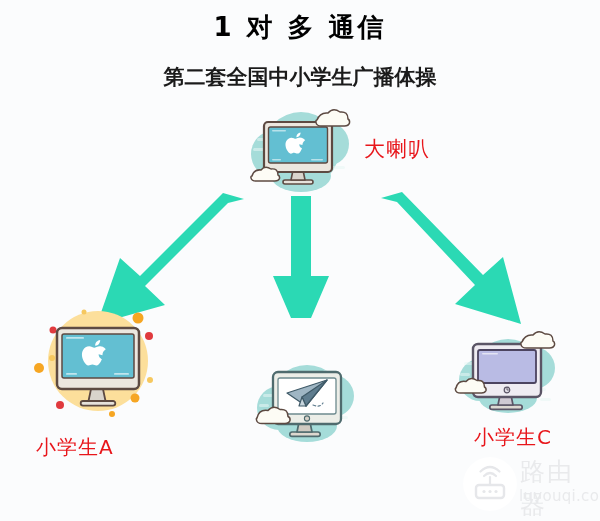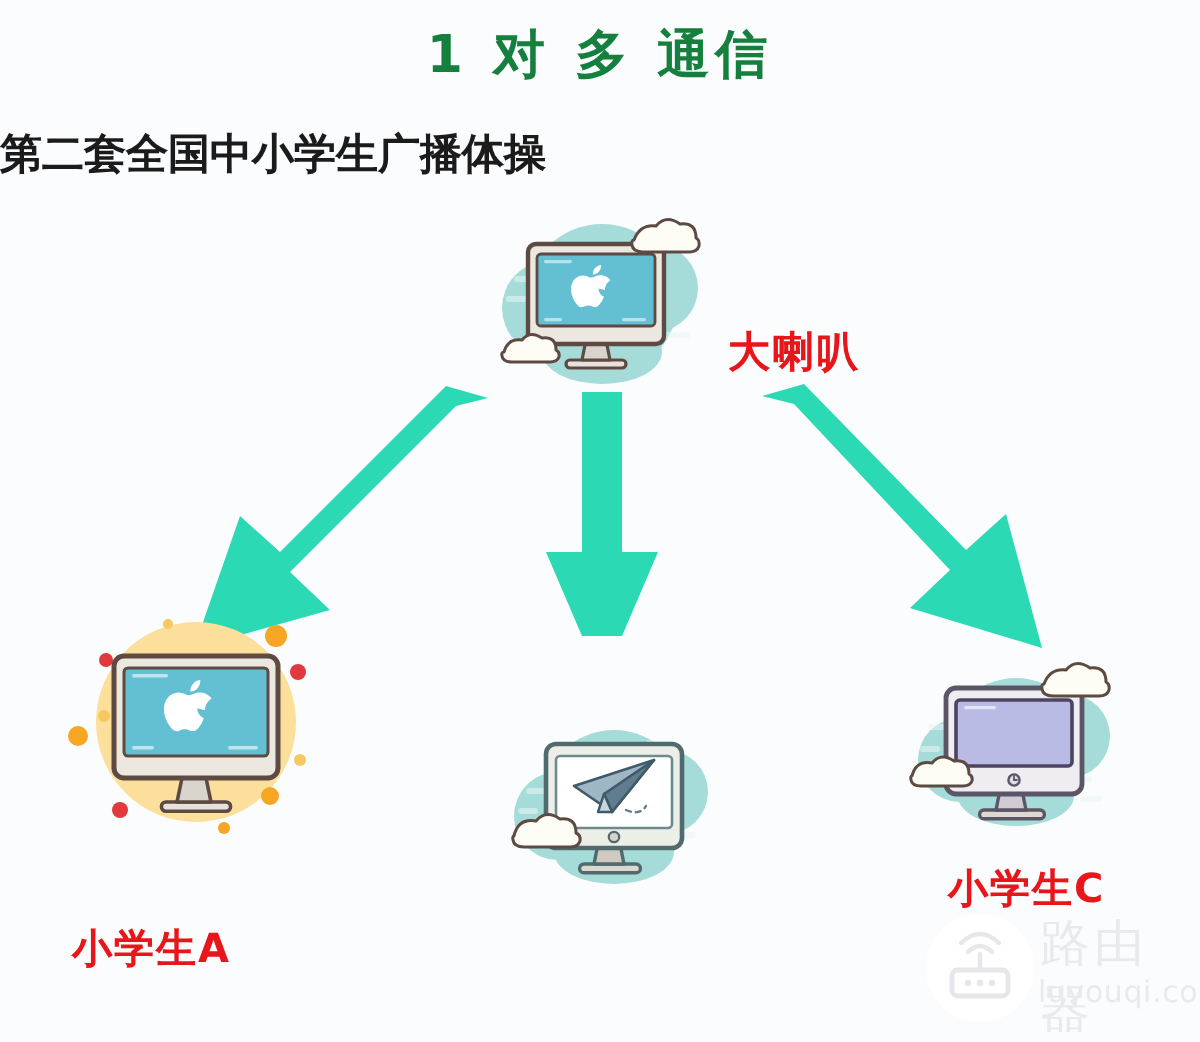--- a/index.html
+++ b/index.html
@@ -19,50 +19,50 @@
   
   .title-main {
     position: absolute;
     left: 0;
     top: 10px;
     width: 600px;
     text-align: center;
     font-size: 26px;
     font-weight: bold;
     letter-spacing: 3px;
-    color: #15803d;
+    color: #000000;
     font-family: "DejaVu Sans", "Liberation Sans", sans-serif;
   }
   .title-sub {
     position: absolute;
     left: 0;
     top: 63px;
     width: 600px;
+    text-align: center;
     font-size: 21px;
     font-weight: bold;
     letter-spacing: 0px;
     color: #1b1b1b;
     font-family: "DejaVu Sans", "Liberation Sans", sans-serif;
   }
 
   
   .node-label {
     position: absolute;
     font-size: 20px;
-    font-weight: bold;
+    font-weight: normal;
     color: #e8161b;
     white-space: nowrap;
     letter-spacing: 1px;
     font-family: "DejaVu Sans", "Liberation Sans", sans-serif;
-    margin-top: 27px;
   }
   .lbl-broadcast { left: 364px; top: 135px; font-size: 21px; }
   .lbl-a { left: 36px; top: 434px; }
   .lbl-b { left: 272px; top: 465px; }
-  .lbl-c { left: 474px; top: 404px; }
+  .lbl-c { left: 474px; top: 424px; }
 
   
   .illu { position: absolute; }
   .illu svg { display: block; }
 
   .illu-top   { left: 243px; top: 104px; }
   .illu-a     { left: 28px;  top: 306px; }
   .illu-b     { left: 251px; top: 356px; }
   .illu-c     { left: 450px; top: 330px; }
 

